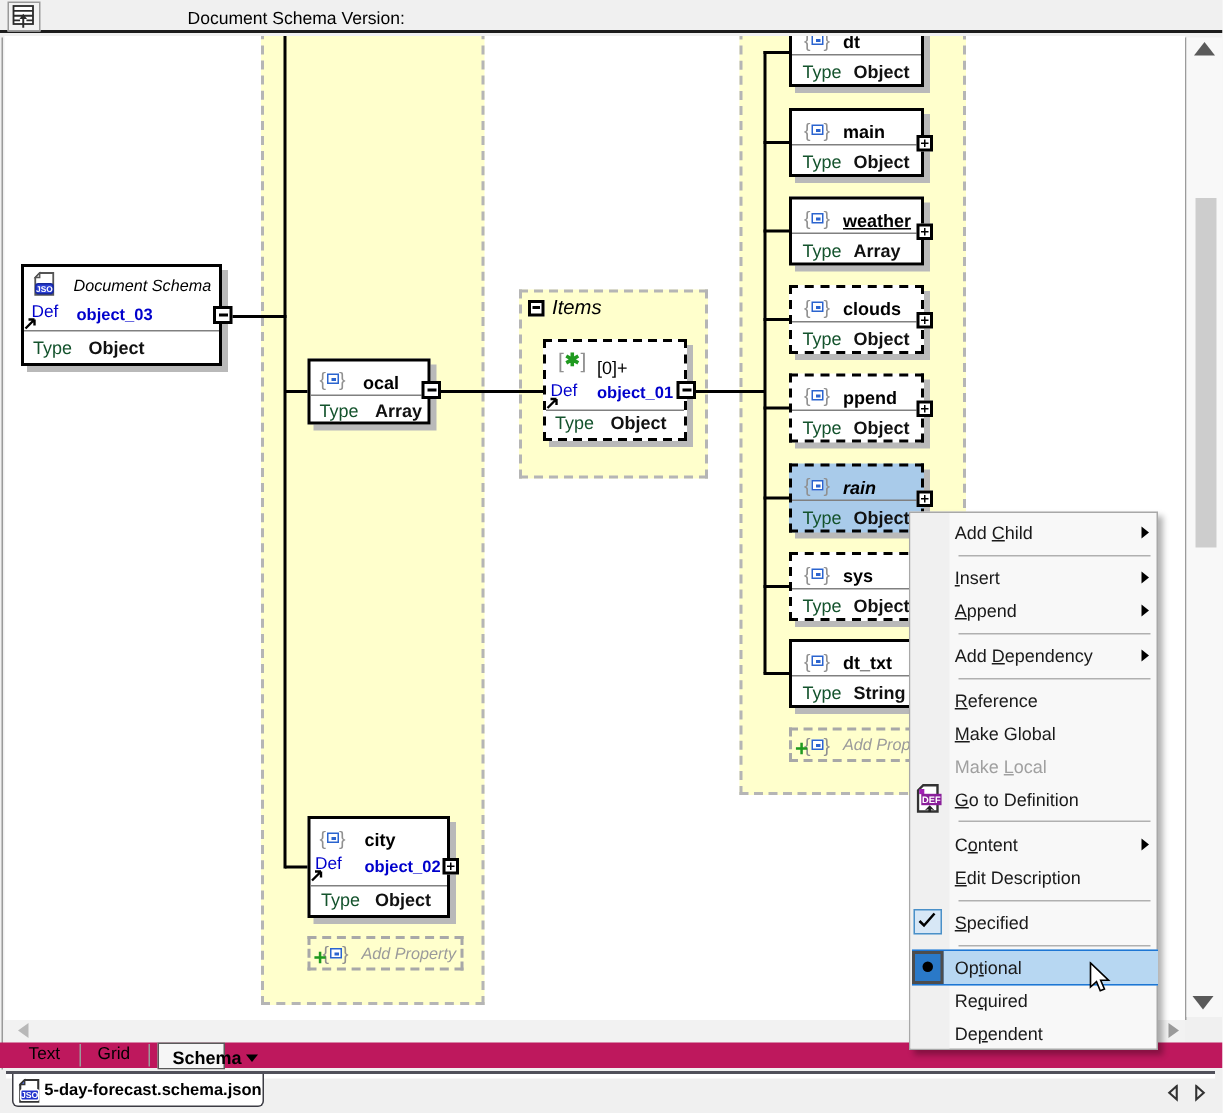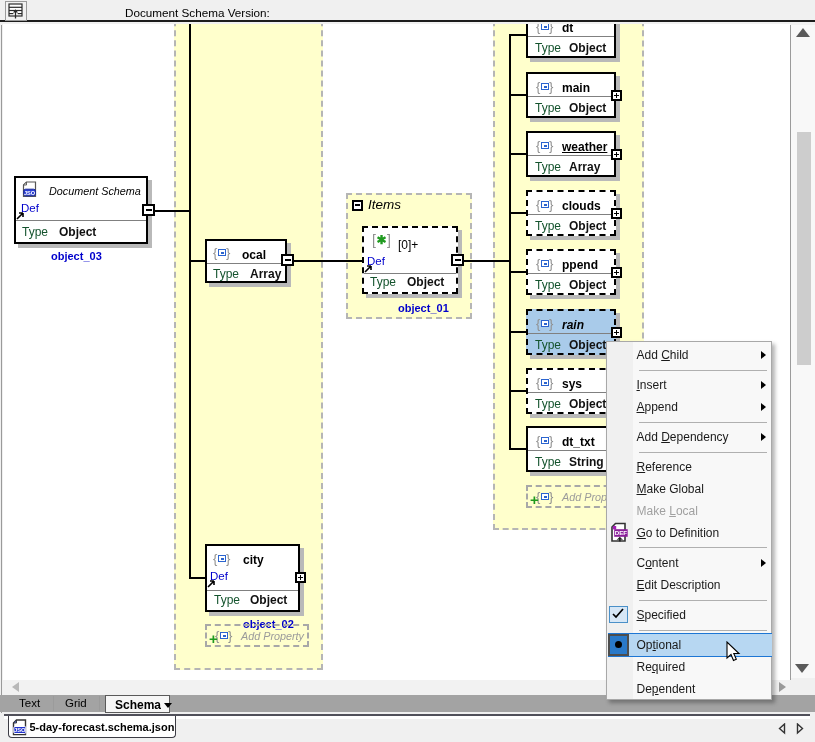--- a/index.html
+++ b/index.html
@@ -8,21 +8,21 @@
 .abs { position:absolute; }
 .node { position:absolute; background:#fff; border:2px solid #000; box-shadow:4px 4px 0 #b9b9b9; }
 .node.dashed { border-style:dashed; }
 .hline { position:absolute; height:2px; background:#000; }
 .vline { position:absolute; width:2px; background:#000; }
 .sepline { position:absolute; height:1px; background:#808080; }
 .lblgray { position:absolute; color:#14532d; font-size:12px; line-height:12px; }
 .lblval { position:absolute; color:#111; font-weight:bold; font-size:12px; line-height:12px; }
 .lblname { position:absolute; color:#000; font-weight:bold; font-size:12px; line-height:12px; }
 .lblblue { position:absolute; color:#0000cc; font-size:11.5px; line-height:12px; }
-.lblblueb { position:absolute; color:#0000cc; font-weight:bold; font-size:11px; line-height:12px;margin-top:46px; }
+.lblblueb { position:absolute; color:#0000cc; font-weight:bold; font-size:11px; line-height:12px; }
 .conn { position:absolute; width:13px; height:12px; background:#fff; border:2px solid #000; }
 .conn i { position:absolute; left:1.5px; right:1.5px; top:3px; height:1.6px; background:#000; }
 .plus { position:absolute; width:11px; height:11px; background:#fff; border:2px solid #000; }
 .plus i { position:absolute; left:0.7px; right:0.7px; top:2.7px; height:1.6px; background:#000; }
 .plus b { position:absolute; top:0.7px; bottom:0.7px; left:2.7px; width:1.6px; background:#000; }
 .yellow { position:absolute; background:#ffffcc; border:2px dashed #b5b5b5; }
 .picon { position:absolute; width:20px; height:12px; }
 .picon .br { position:absolute; top:-1px; font-size:13px; color:#909090; line-height:13px; font-weight:normal; }
 .picon .sq { position:absolute; left:5px; top:2px; width:8px; height:7px; border:1px solid #2b64cf; background:#fff; }
 .picon .sq i { position:absolute; left:1.5px; top:1.5px; width:3px; height:2px; background:#2b64cf; }
@@ -320,26 +320,26 @@
 <div class="abs" style="left:791px;top:25px;width:24px;height:653px;background:#f8f8f8;"></div>
 <div class="abs" style="left:797px;top:132px;width:14px;height:233px;background:#cdcdcd;"></div>
 <div class="abs" style="left:796px;top:28px;width:0;height:0;border-left:7px solid transparent;border-right:7px solid transparent;border-bottom:9px solid #5a5a5a;"></div>
 <div class="abs" style="left:795px;top:664px;width:0;height:0;border-left:7px solid transparent;border-right:7px solid transparent;border-top:9px solid #5a5a5a;"></div>
 
 <div class="abs" style="left:3px;top:680px;width:787px;height:15px;background:#f2f2f2;">
   <div class="abs" style="left:9px;top:2px;width:0;height:0;border-top:5.5px solid transparent;border-bottom:5.5px solid transparent;border-right:7px solid #b8b8b8;"></div>
   <div class="abs" style="left:776px;top:2px;width:0;height:0;border-top:5.5px solid transparent;border-bottom:5.5px solid transparent;border-left:7px solid #9a9a9a;"></div>
 </div>
 
-<div class="abs" style="left:0px;top:695px;width:815px;height:17px;background:#a3a3a3;">
+<div class="abs" style="left:0px;top:695px;width:815px;height:17px;background:#be185d;">
   <div class="abs" style="left:19px;top:2px;font-size:11.5px;color:#000;">Text</div>
   <div class="abs" style="left:53px;top:1px;width:1px;height:15px;background:#9b9b9b;"></div>
   <div class="abs" style="left:65px;top:2px;font-size:11.5px;color:#000;">Grid</div>
   <div class="abs" style="left:99px;top:1px;width:1px;height:15px;background:#9b9b9b;"></div>
-  <div class="abs" style="left:105px;top:0px;width:65px;height:18px;background:#f6f6f6;border:1px solid #5a5a5a;">
+  <div class="abs" style="left:105px;top:0px;width:45px;height:18px;background:#f6f6f6;border:1px solid #5a5a5a;">
     <div class="abs" style="left:9px;top:2px;font-size:12px;font-weight:bold;color:#000;">Schema</div>
     <div class="abs" style="left:58px;top:6.5px;width:0;height:0;border-left:4.5px solid transparent;border-right:4.5px solid transparent;border-top:5.5px solid #000;"></div>
   </div>
 </div>
 <div class="abs" style="left:0px;top:713px;width:815px;height:29px;background:#f0f0f0;"></div>
 <div class="abs" style="left:4px;top:714.3px;width:806px;height:1.6px;background:#50505a;"></div>
 <div class="abs" style="left:4px;top:716px;width:806px;height:2.6px;background:#fff;"></div>
 <div class="abs" style="left:7.5px;top:715.5px;width:168px;height:22.5px;background:#fff;border:1.2px solid #3c3c44;border-top:none;border-radius:0 0 4px 4px;">
     <svg width="16" height="17" style="position:absolute;left:3px;top:3.5px;">
       <path d="M4.5 1 L13.5 1 L13.5 15.5 L1.5 15.5 L1.5 4 Z" fill="#fff" stroke="#333" stroke-width="1.4"></path>

